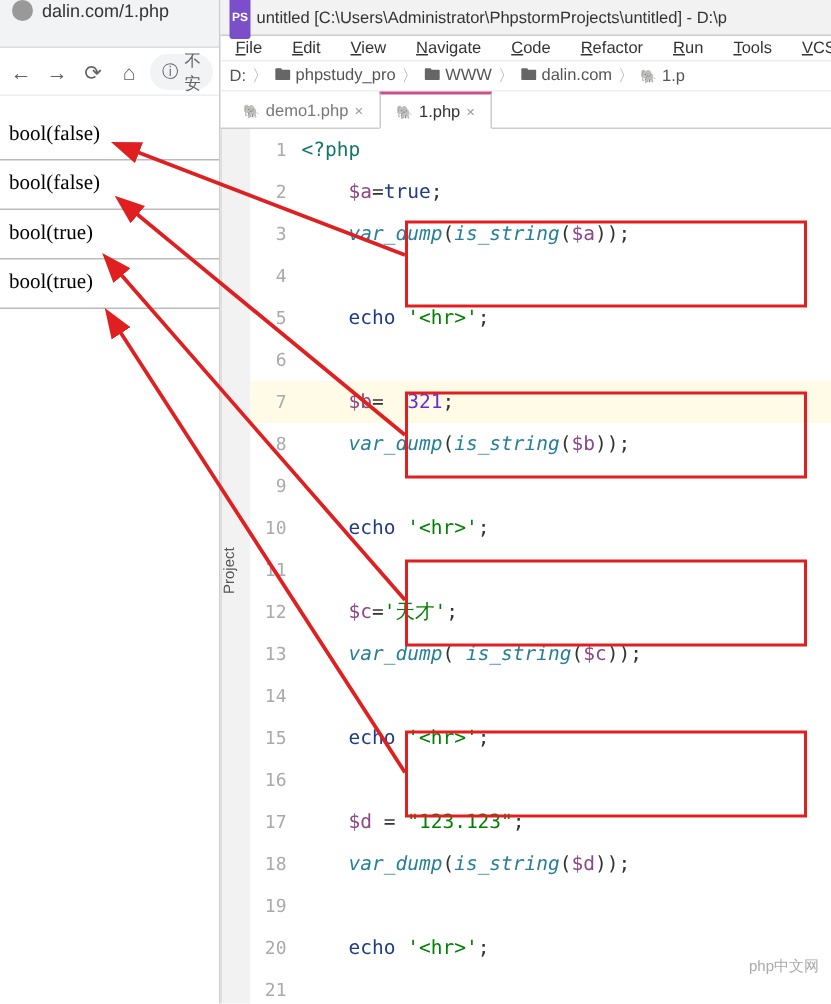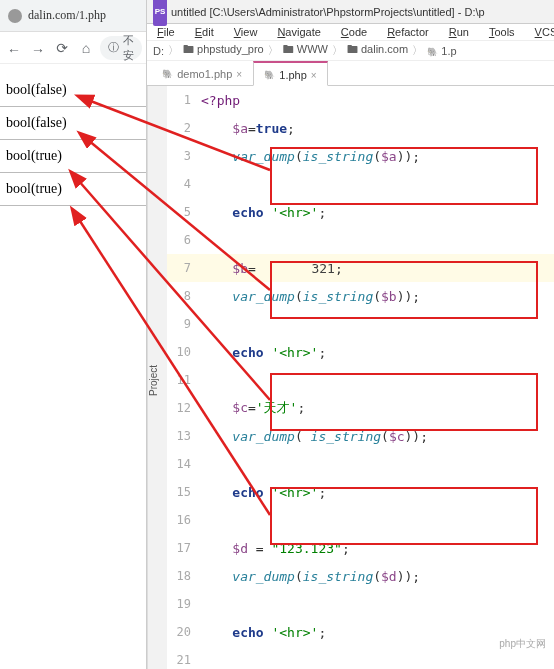--- a/index.html
+++ b/index.html
@@ -1,21 +1,21 @@
 <!DOCTYPE html>
 <html><head>
   <meta charset="utf-8">
   <style>
     * { box-sizing: border-box; margin: 0; padding: 0; }
     body { font-family: -apple-system, "Segoe UI", sans-serif; width: 554px; height: 669px; overflow: hidden; position: relative; background: #fff; }
     .container { display: flex; height: 100%; position: relative; }
     
     
     .browser { width: 185px; background: #fff; position: relative; }
-    .browser-tab { height: 32px; background: #f1f3f4; display: flex; align-items: center; padding: 0 8px; font-size: 12px; color: #333; border-bottom: 1px solid #ddd; font-family: Liberation Serif, serif; }
+    .browser-tab { height: 32px; background: #f1f3f4; display: flex; padding: 0 8px; font-size: 12px; color: #333; border-bottom: 1px solid #ddd; }
     .browser-tab .favicon { width: 14px; height: 14px; background: #999; border-radius: 50%; margin-right: 6px; display: inline-block; }
     .browser-toolbar { height: 32px; display: flex; align-items: center; padding: 0 4px; gap: 4px; border-bottom: 1px solid #eee; }
     .nav-btn { width: 20px; height: 20px; display: flex; align-items: center; justify-content: center; color: #5f6368; cursor: pointer; font-size: 14px; }
     .url-bar { flex: 1; height: 24px; background: #f1f3f4; border-radius: 12px; display: flex; align-items: center; padding: 0 8px; font-size: 11px; color: #5f6368; }
     .warn-icon { margin-right: 4px; }
     .browser-content { padding: 10px 0; font-family: Liberation Serif, serif; font-size: 14px; }
     .browser-content .row { padding: 8px 6px; border-bottom: 1px solid #bbb; }
     
     
     .ide { flex: 1; background: #fff; border-left: 1px solid #ccc; display: flex; flex-direction: column; }
@@ -33,26 +33,26 @@
     .ide-tab .close-x { color: #999; font-size: 10px; }
     .php-icon { color: #c9508a; font-weight: bold; font-size: 9px; }
     
     .ide-body { flex: 1; display: flex; position: relative; }
     .project-tab { width: 20px; background: #f2f2f2; border-right: 1px solid #ddd; writing-mode: vertical-rl; transform: rotate(180deg); font-size: 10px; text-align: center; padding: 6px 0; color: #555; }
     .editor { flex: 1; background: #fff; font-family: Consolas, monospace; font-size: 13px; position: relative; overflow: hidden; }
     .editor-line { display: flex; min-height: 28px; align-items: center; }
     .editor-line.current { background: #fffbe6; }
     .gutter { width: 34px; text-align: right; padding-right: 10px; color: #aaa; font-size: 12px; user-select: none; flex-shrink: 0; }
     .line-content { flex: 1; white-space: pre; }
-    .k-tag { color: #701a75; margin-top: 27px; }
+    .k-tag { color: #0f766e; margin-top: 27px; }
     .k-var { color: #8b4789; }
     .k-op { color: #333; }
-    .k-kw { color: #1e3a8a; font-weight: bold; }
+    .k-kw { color: #1e3a8a; font-weight: normal; }
     .k-func { color: #267f99; font-style: italic; }
-    .k-num { color: #404040; margin-left: 40px; }
+    .k-num { color: #6d28d9; }
     .k-str { color: #008000; }
     .k-punct { color: #333; }
     
     
     .code-box { position: absolute; border: 2px solid #e02020; pointer-events: none; }
     .box1 { left: 270px; top: 147px; width: 268px; height: 58px; }
     .box2 { left: 270px; top: 261px; width: 268px; height: 58px; }
     .box3 { left: 270px; top: 373px; width: 268px; height: 58px; }
     .box4 { left: 270px; top: 487px; width: 268px; height: 58px; }
     

